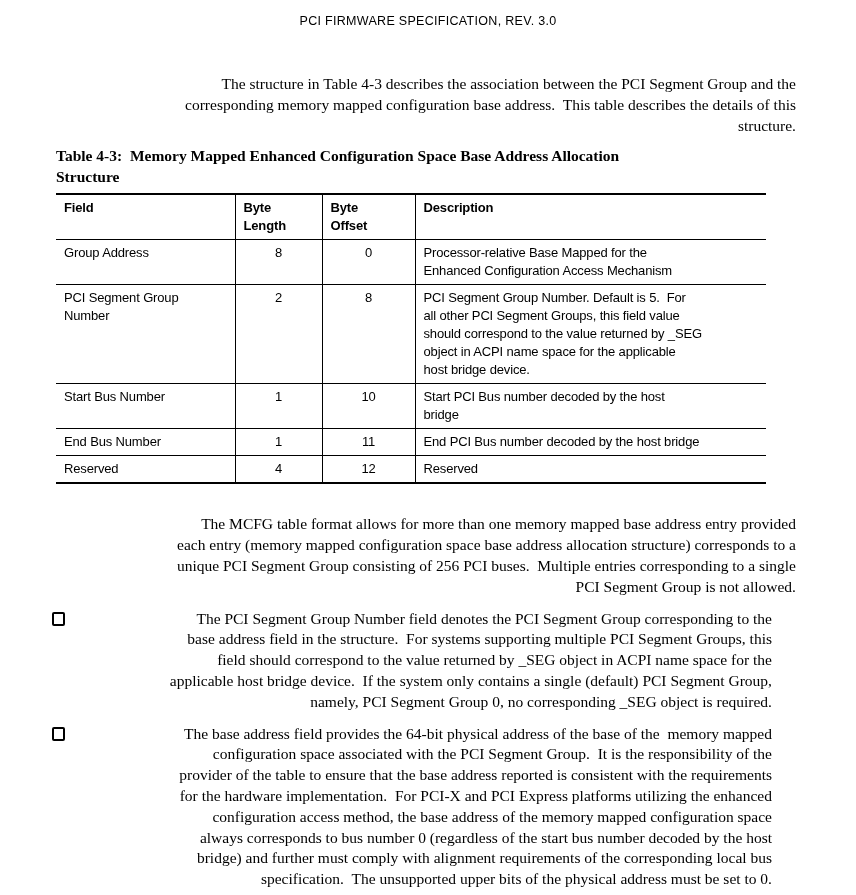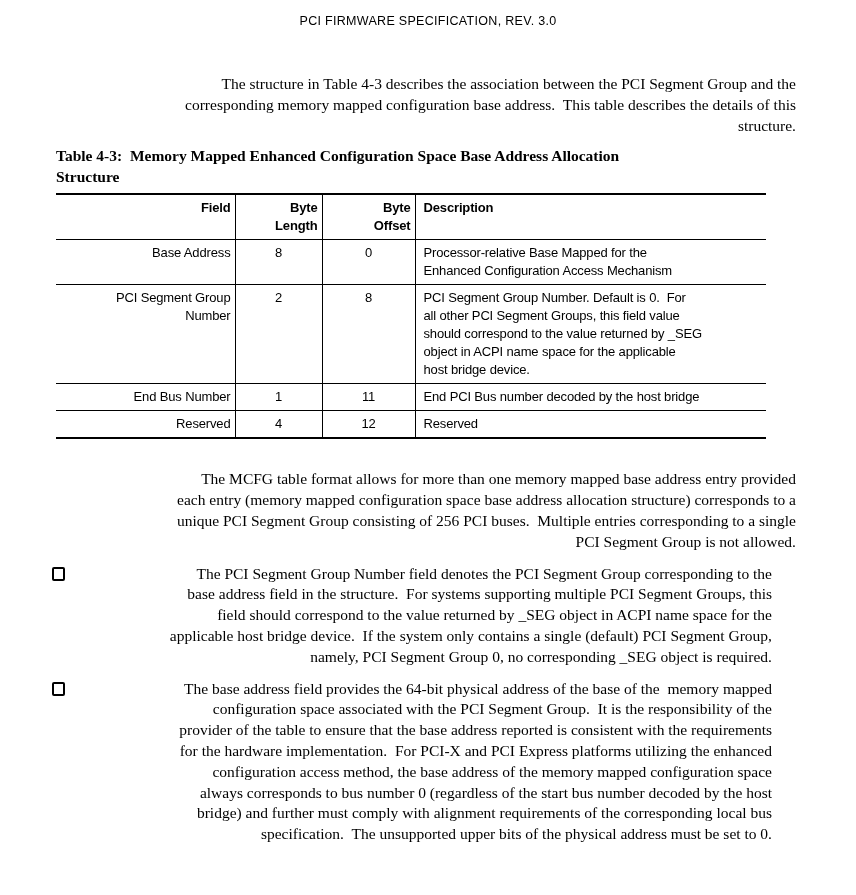--- a/index.html
+++ b/index.html
@@ -54,21 +54,21 @@
   }
   .spec-table th, .spec-table td {
     border-bottom: 1.5px solid #000;
     vertical-align: top;
     padding: 4px 4px 4px 8px;
     text-align: left;
     white-space: pre-wrap;
     font-weight: normal;
   }
   .spec-table th { font-weight: bold; }
-  .spec-table .sep { border-right: 1.5px solid #000; text-align: right; }
+  .spec-table .sep { border-right: 1.5px solid #000; }
   .spec-table .num { text-align: center; padding-left: 4px; }
   .mcfg {
     margin: 30px 60px 0 76px;
   }
   .bullet-item {
     display: flex;
     align-items: flex-start;
     margin: 11px 84px 0 52px;
     gap: 37px;
   }
@@ -108,36 +108,43 @@
         <th class="sep">Field</th>
         <th class="sep">Byte
 Length</th>
         <th class="sep">Byte
 Offset</th>
         <th>Description</th>
       </tr>
     </thead>
     <tbody>
       <tr>
-        <td class="sep">Base Address</td>
+        <td class="sep">Group Address</td>
         <td class="sep num">8</td>
         <td class="sep num">0</td>
         <td>Processor-relative Base Mapped for the
 Enhanced Configuration Access Mechanism</td>
       </tr>
       <tr>
         <td class="sep">PCI Segment Group
 Number</td>
         <td class="sep num">2</td>
         <td class="sep num">8</td>
-        <td>PCI Segment Group Number. Default is 0.  For
+        <td>PCI Segment Group Number. Default is 5.  For
 all other PCI Segment Groups, this field value
 should correspond to the value returned by _SEG
 object in ACPI name space for the applicable
 host bridge device.</td>
+      </tr>
+      <tr>
+        <td class="sep">Start Bus Number</td>
+        <td class="sep num">1</td>
+        <td class="sep num">10</td>
+        <td>Start PCI Bus number decoded by the host
+bridge</td>
       </tr>
       <tr>
         <td class="sep">End Bus Number</td>
         <td class="sep num">1</td>
         <td class="sep num">11</td>
         <td>End PCI Bus number decoded by the host bridge</td>
       </tr>
       <tr>
         <td class="sep">Reserved</td>
         <td class="sep num">4</td>

